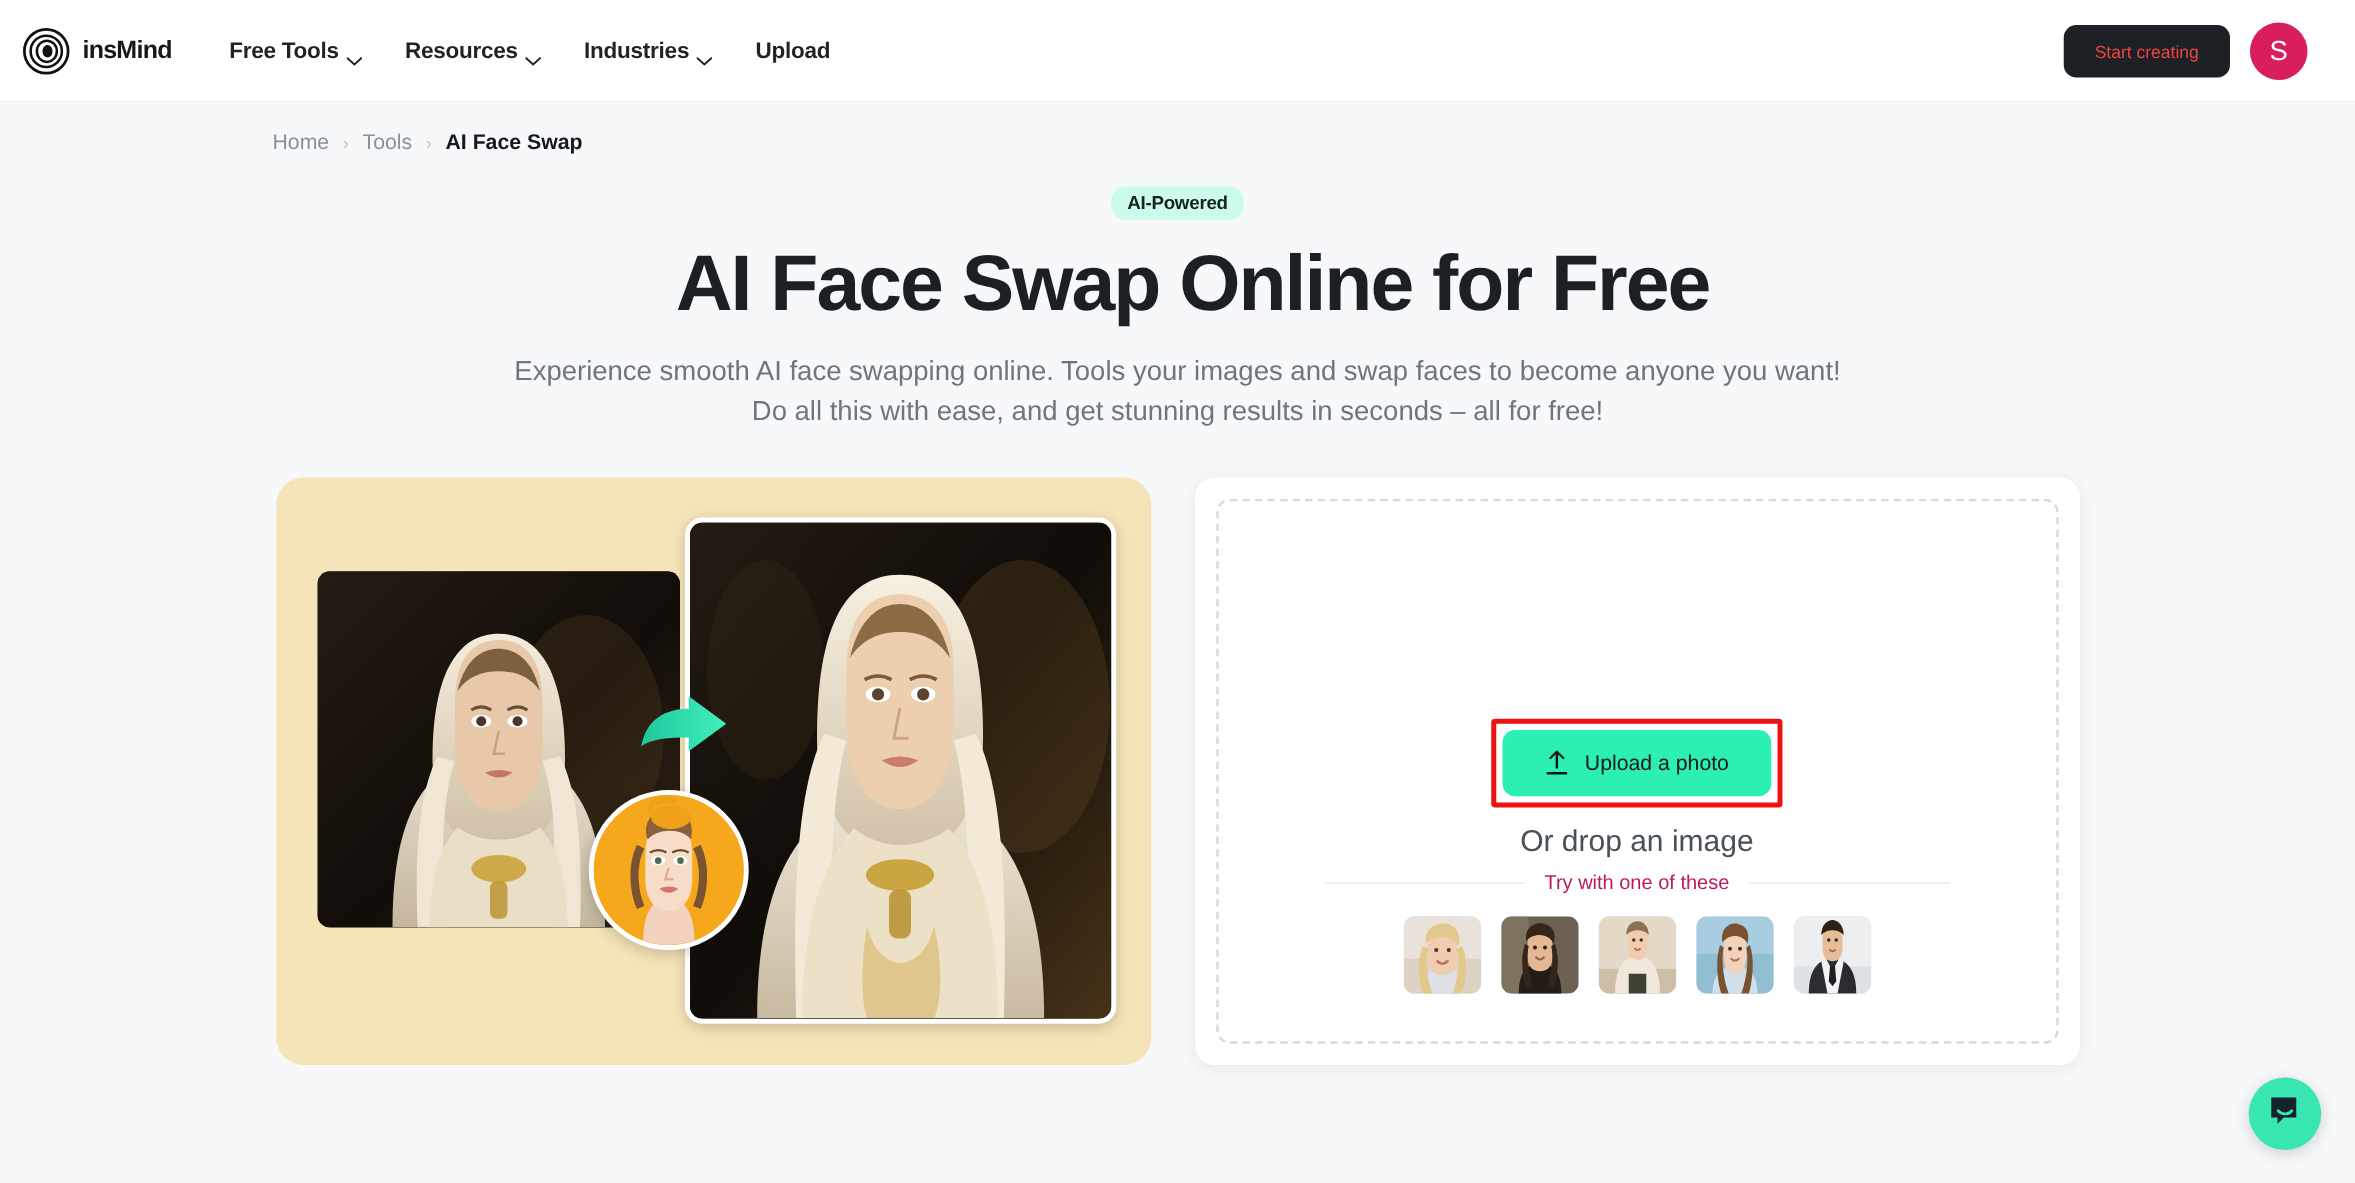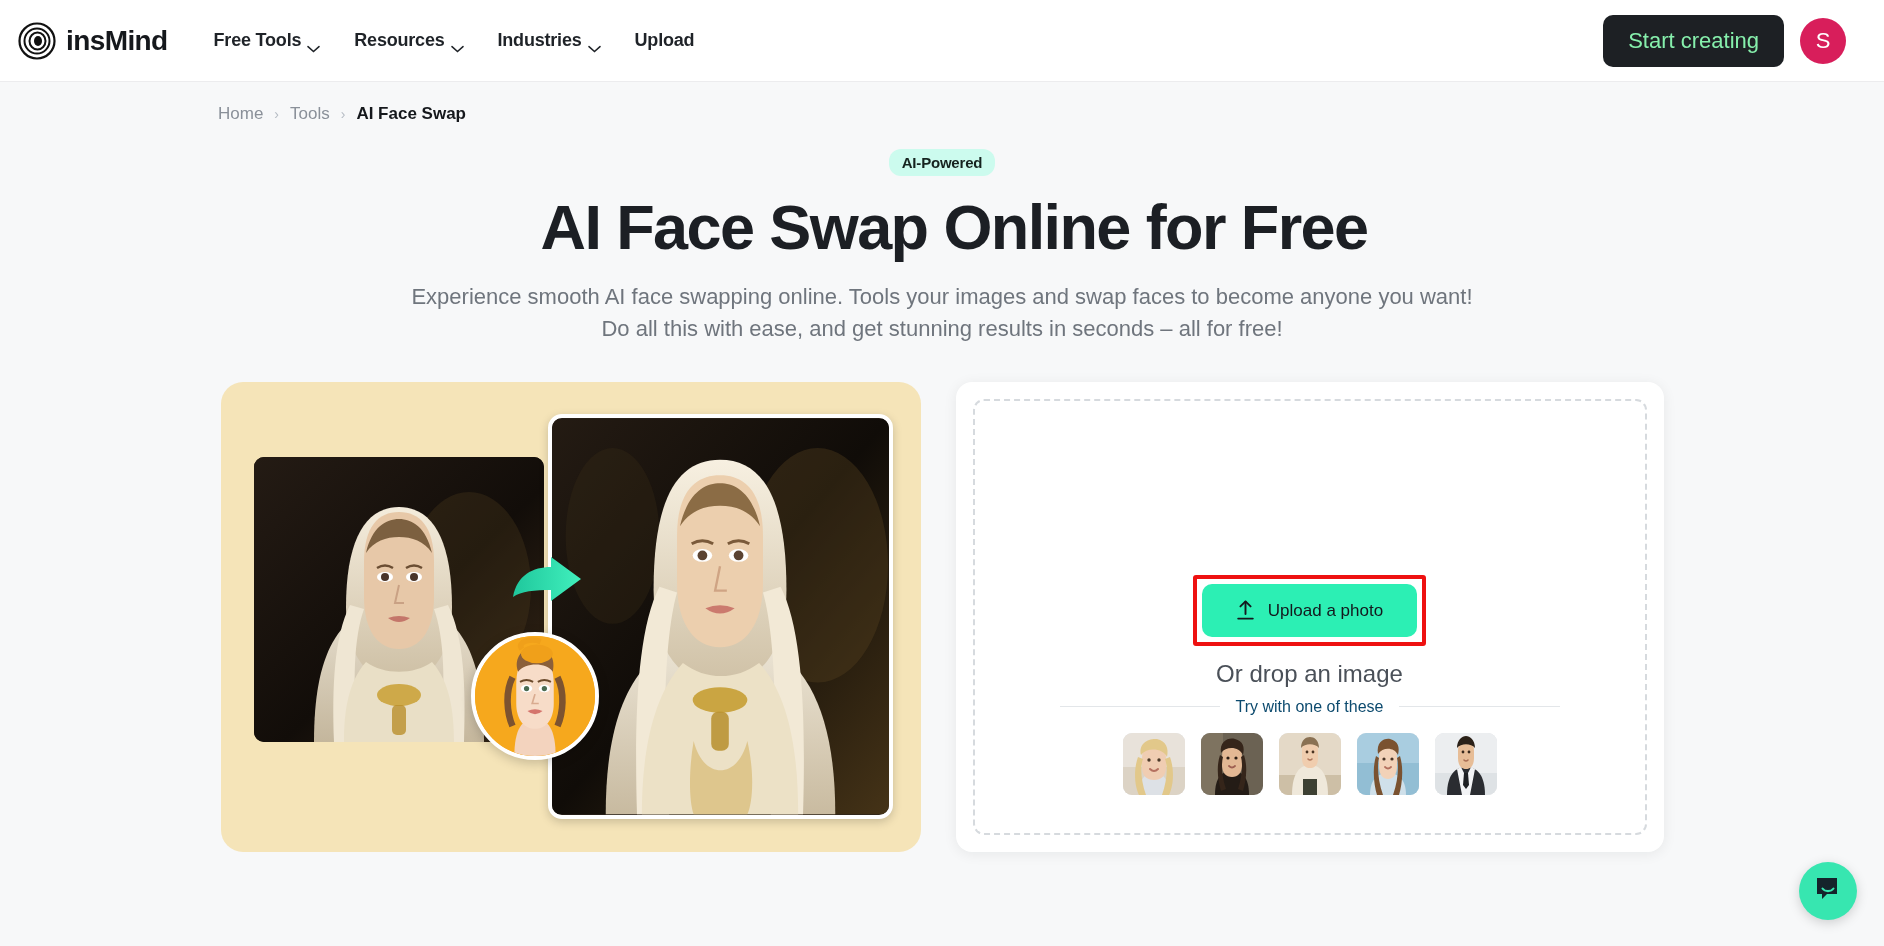--- a/index.html
+++ b/index.html
@@ -35,21 +35,21 @@
     gap: 10px;
     margin-right: 46px;
     cursor: pointer;
   }
   .brand-logo {
     width: 38px; height: 38px;
     flex: 0 0 38px;
     display: block;
   }
   .brand-name {
-    font-size: 28px;
+    font-size: 20px;
     font-weight: 700;
     letter-spacing: -0.6px;
     color: #15181c;
     white-space: nowrap;
   }
 
   .nav {
     display: flex;
     align-items: center;
     gap: 34px;
@@ -72,22 +72,22 @@
   }
 
   .header-right {
     margin-left: auto;
     display: flex;
     align-items: center;
     gap: 16px;
   }
   .start-btn {
     background: #1d2024;
-    color: #86efac;
-    font-size: 22px;
+    color: #ef4444;
+    font-size: 14px;
     font-weight: 500;
     border: none;
     border-radius: 10px;
     padding: 13px 25px;
     cursor: pointer;
     white-space: nowrap;
     font-family: "Liberation Sans", sans-serif;
   }
   .avatar {
     width: 46px; height: 46px;
@@ -275,21 +275,21 @@
   .try-divider {
     display: flex;
     align-items: center;
     gap: 16px;
     width: 500px;
     justify-content: center;
   }
   .try-line { height: 1px; background: #e3e6e9; flex: 1 1 auto; }
   .try-label {
     font-size: 16px;
-    color: #0c4a6e;
+    color: #be185d;
     white-space: nowrap;
   }
 
   .thumbs {
     display: flex;
     gap: 16px;
     margin-top: 17px;
   }
   .thumb {
     width: 62px; height: 62px;

